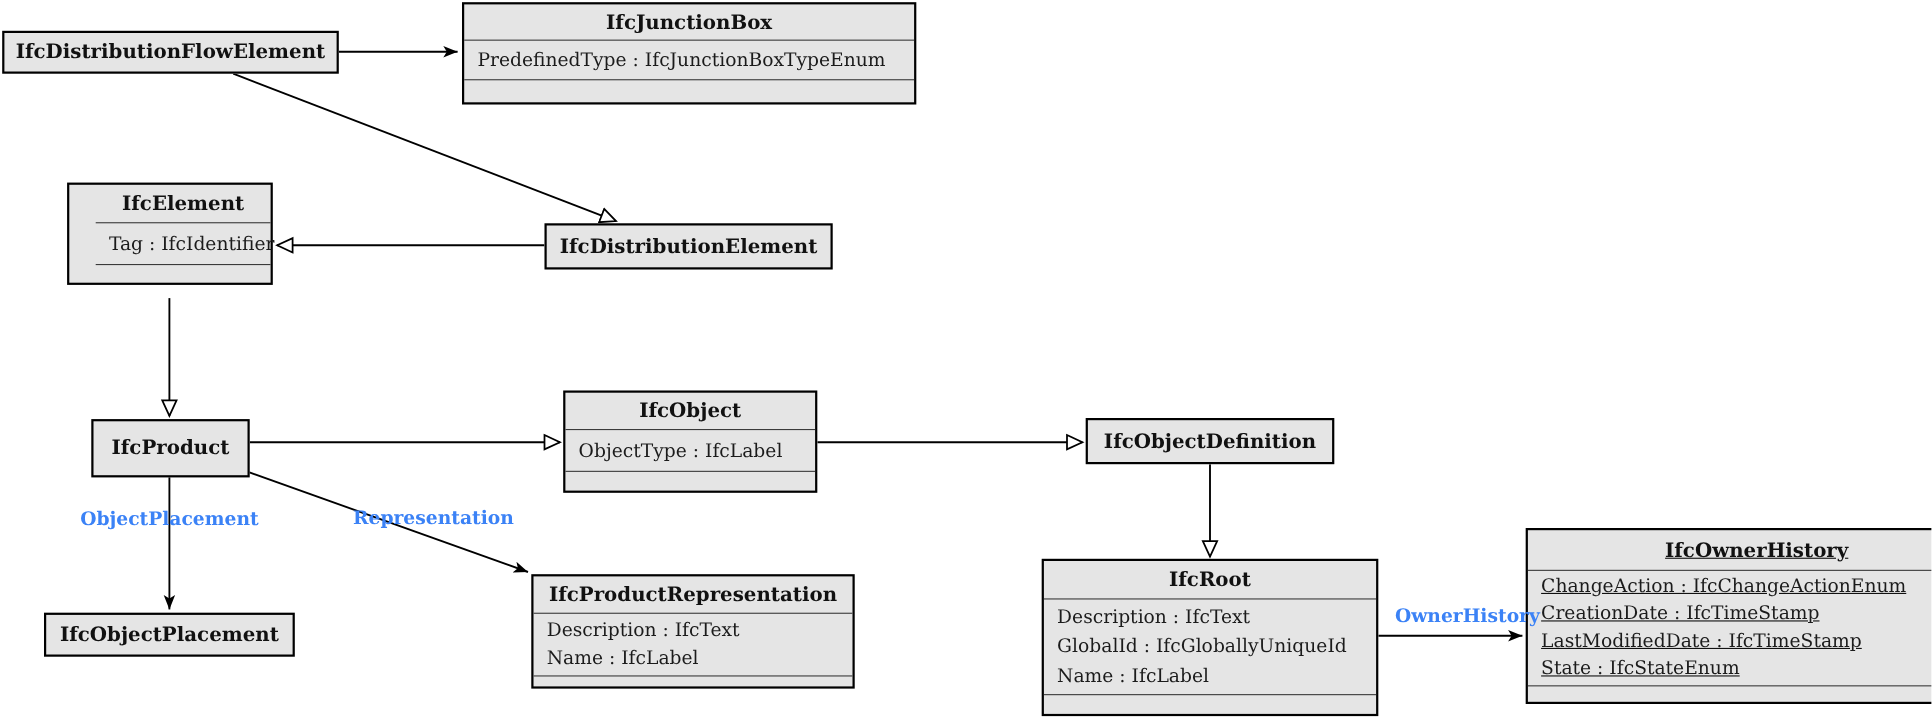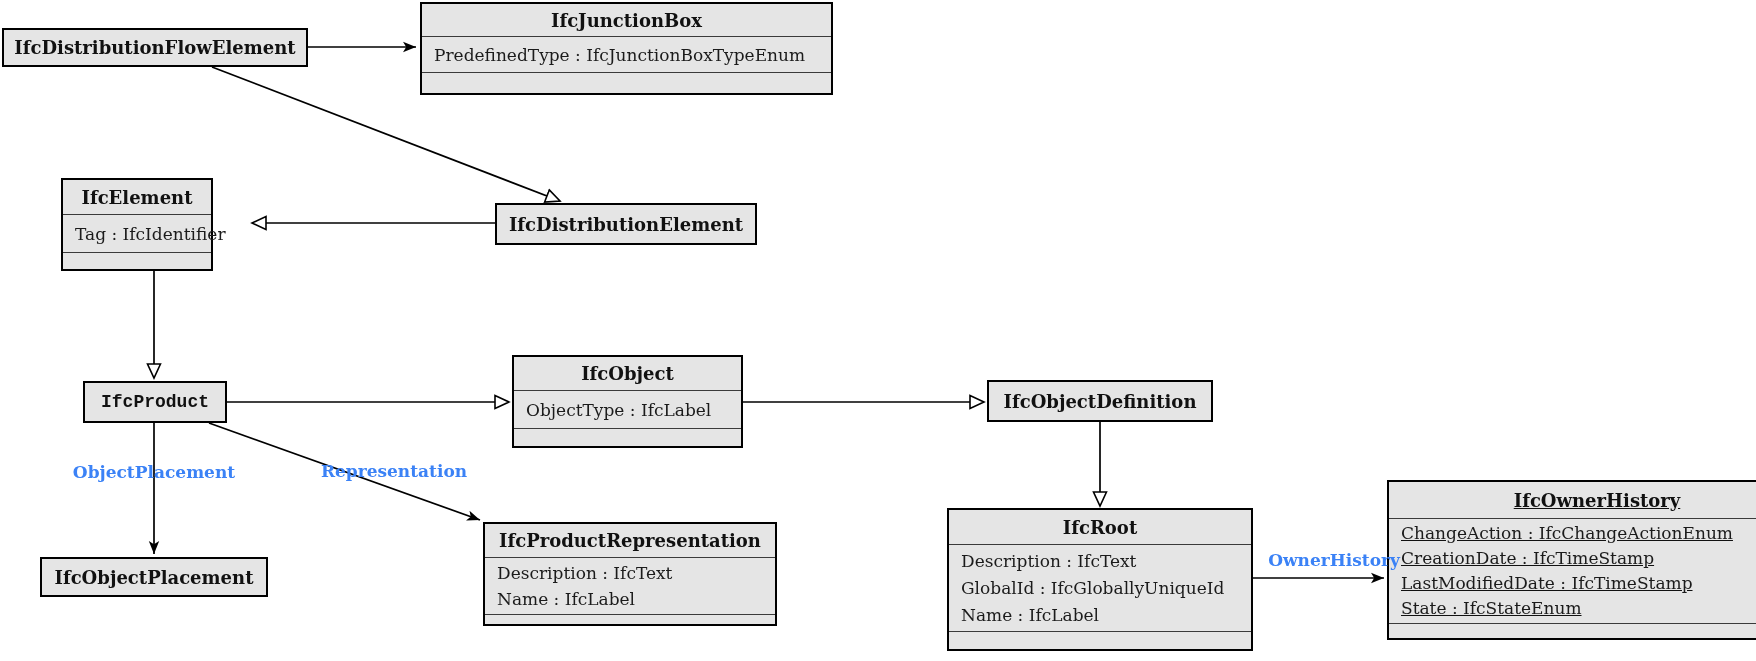--- a/index.html
+++ b/index.html
@@ -101,33 +101,33 @@
   </div>
 
   <div class="uml-class" style="left:420px; top:2px; width:413px; height:93px;">
     <div class="uml-title" style="height:32px;">IfcJunctionBox</div>
     <div class="uml-attrs">
       <div class="uml-attr">PredefinedType : IfcJunctionBoxTypeEnum</div>
     </div>
     <div class="uml-empty" style="height:20px;"></div>
   </div>
 
-  <div class="uml-class" style="left:61px; top:178px; width:152px; height:93px;">
+  <div class="uml-class" style="left:61px; top:166px; width:187px; height:93px;padding-left:24px;">
     <div class="uml-title" style="height:34px;">IfcElement</div>
     <div class="uml-attrs">
       <div class="uml-attr">Tag : IfcIdentifier</div>
     </div>
     <div class="uml-empty" style="height:16px;"></div>
   </div>
 
   <div class="uml-class single" style="left:495px; top:203px; width:262px; height:42px;">
     <div class="uml-title">IfcDistributionElement</div>
   </div>
 
-  <div class="uml-class single" style="left:83px; top:381px; width:144px; height:42px;font-family:Liberation Mono, monospace;">
+  <div class="uml-class single" style="left:83px; top:381px; width:144px; height:53px;">
     <div class="uml-title">IfcProduct</div>
   </div>
 
   <div class="uml-class" style="left:512px; top:355px; width:231px; height:93px;">
     <div class="uml-title" style="height:33px;">IfcObject</div>
     <div class="uml-attrs">
       <div class="uml-attr">ObjectType : IfcLabel</div>
     </div>
     <div class="uml-empty" style="height:17px;"></div>
   </div>

